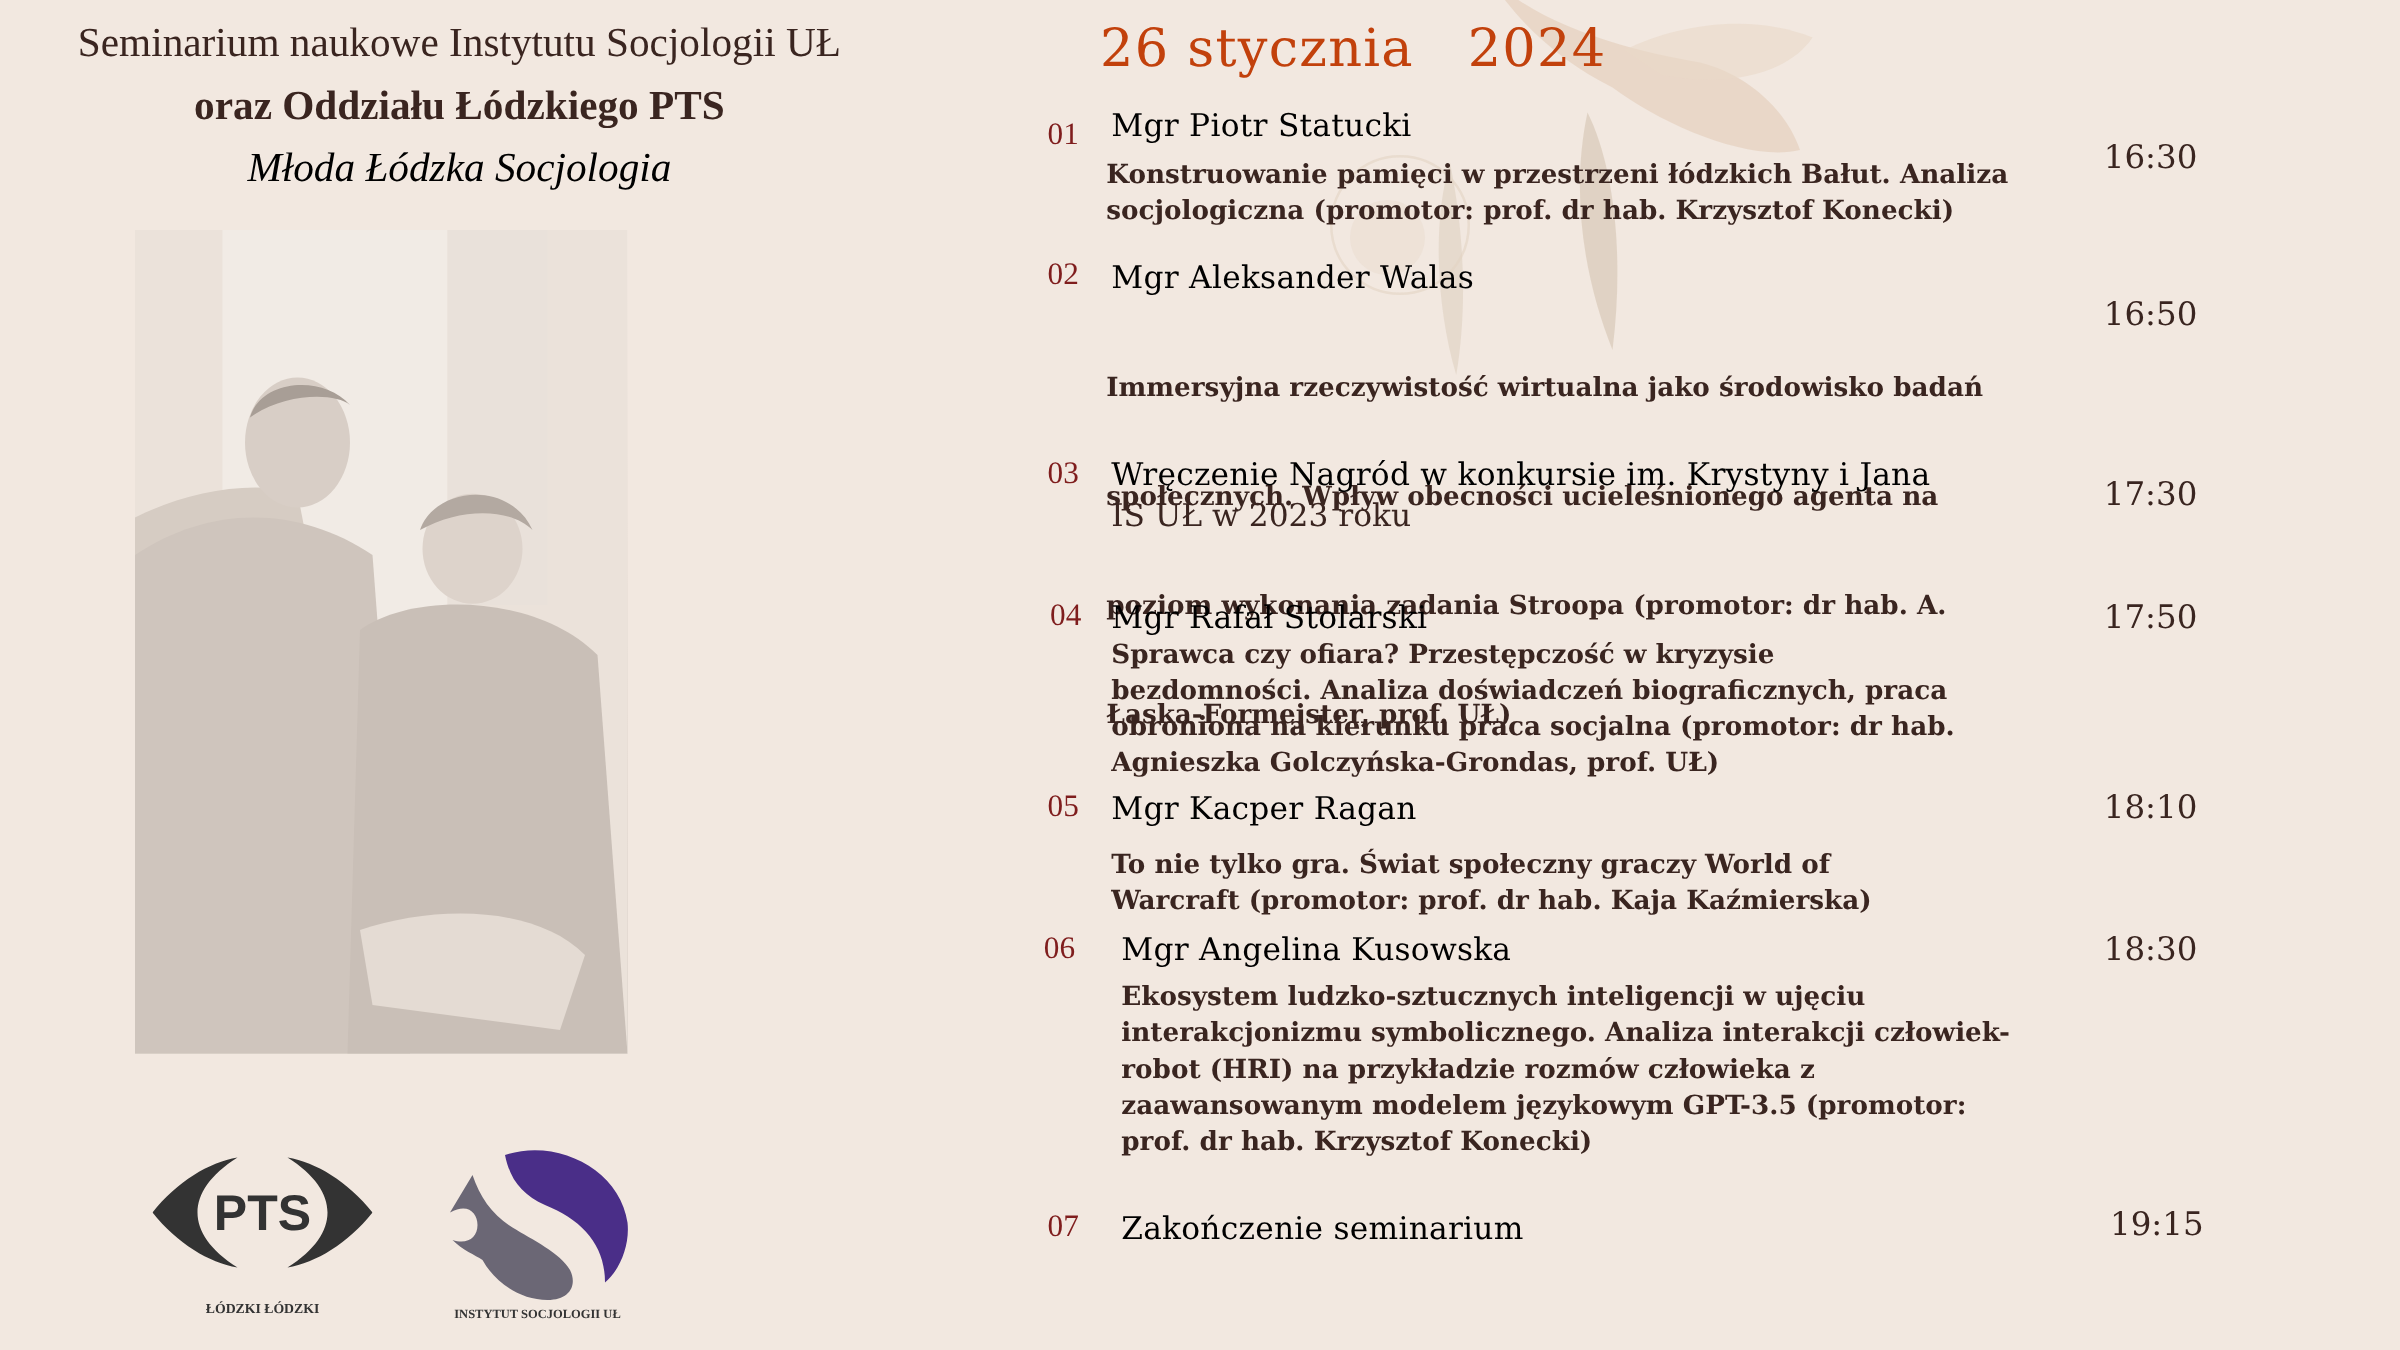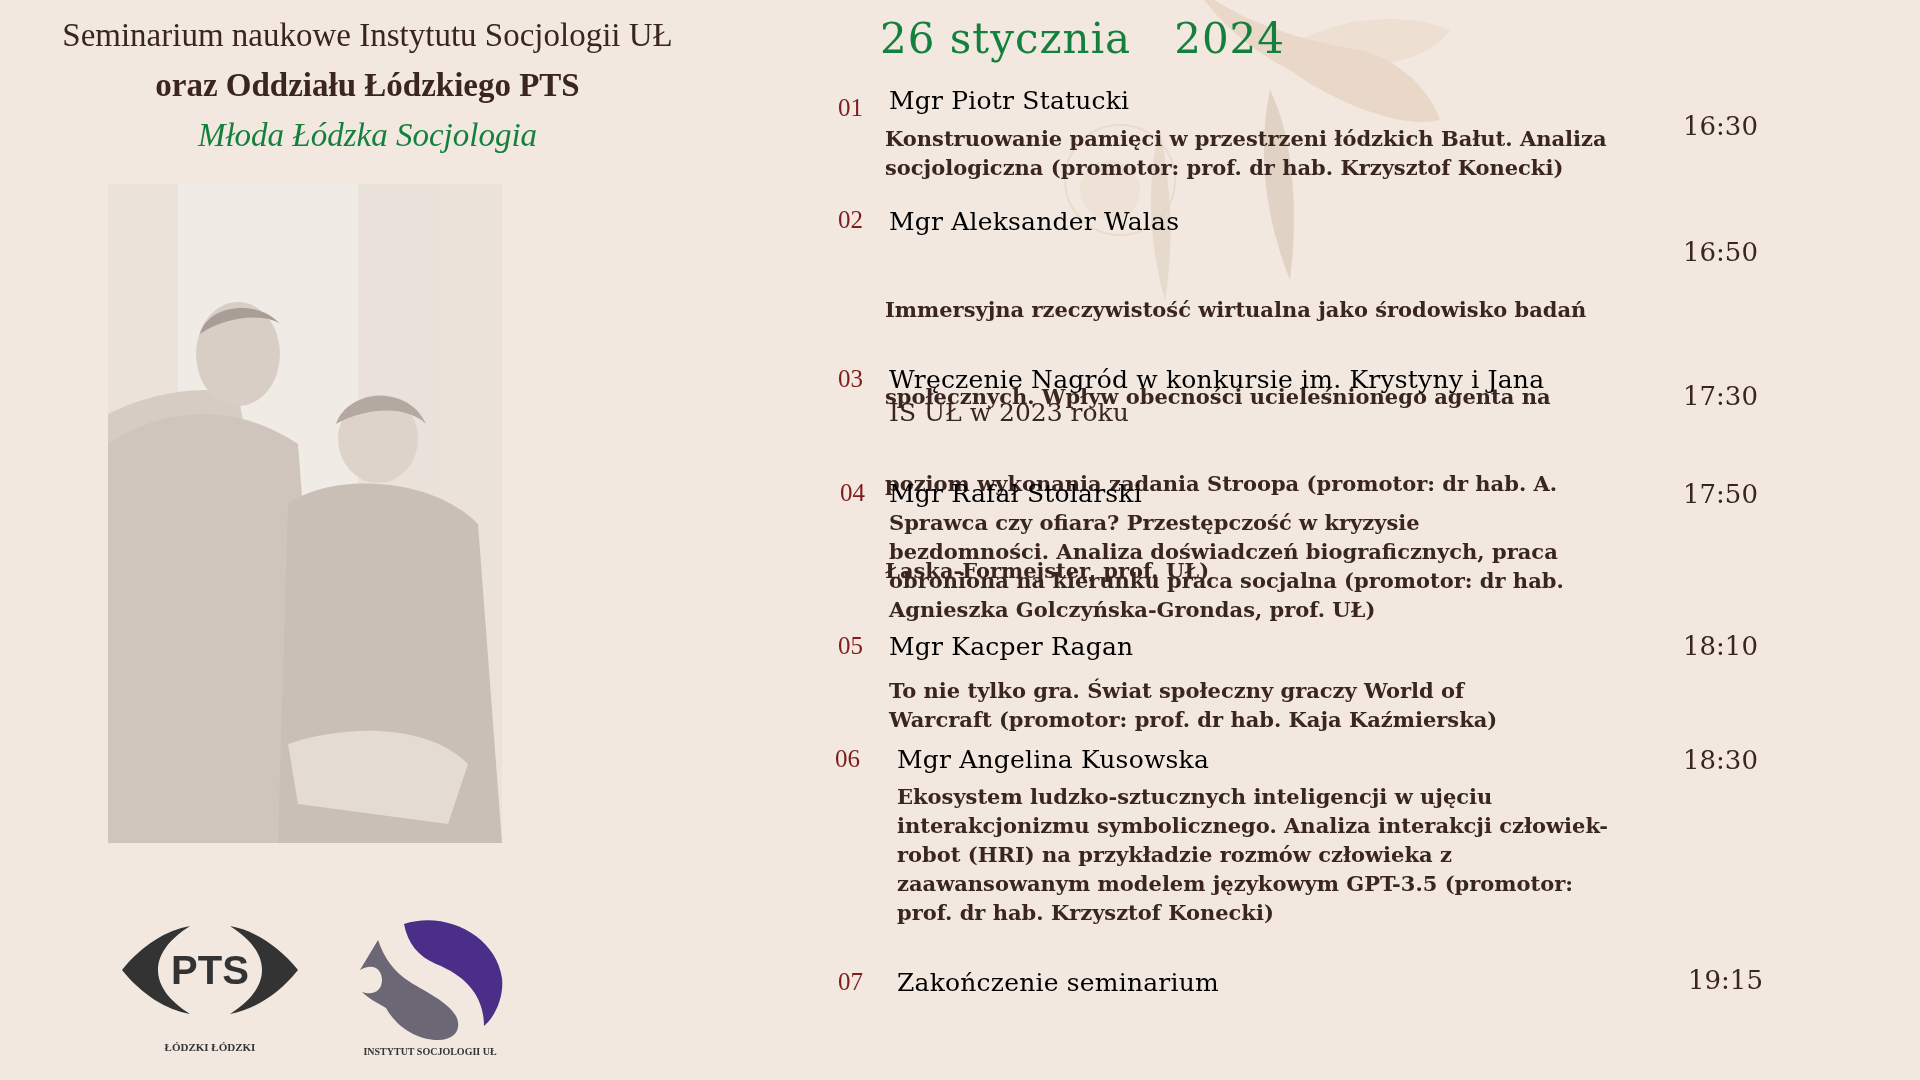--- a/index.html
+++ b/index.html
@@ -7,26 +7,26 @@
     width:1920px; height:1080px; overflow:hidden; position:relative;
     background:#f2e8e0;
     color:#3a2520;
     font-family:"DejaVu Serif", serif;
   }
   .bg-flower { position:absolute; left:1000px; top:-20px; width:480px; height:330px; pointer-events:none; }
   .title-block { position:absolute; left:0; top:10px; width:735px; text-align:center; }
   .title-line { font-family:"Liberation Serif", serif; font-size:33px; line-height:50px; color:#3a2520; white-space:nowrap; }
   .title-line.l1 { font-weight:normal; }
   .title-line.l2 { font-weight:bold; }
-  .title-sub { font-family:"Liberation Serif", serif; font-style:italic; font-size:33px; line-height:50px; color:#15803d; }
+  .title-sub { font-family:"Liberation Serif", serif; font-style:italic; font-size:33px; line-height:50px; color:#000000; }
   .photo { position:absolute; left:108px; top:184px; width:394px; height:659px; overflow:hidden;
     background: linear-gradient(180deg,#efe6df 0%,#e6dcd4 40%,#d8cec6 70%,#d0c7c0 100%); }
   .photo svg { width:100%; height:100%; display:block; }
 
-  .date { position:absolute; left:880px; top:14px; font-family:"DejaVu Serif", serif; font-size:42px; color:#15803d; letter-spacing:1px; white-space:pre; }
+  .date { position:absolute; left:880px; top:14px; font-family:"DejaVu Serif", serif; font-size:42px; color:#c2410c; letter-spacing:1px; white-space:pre; }
 
   .item { position:absolute; left:0; width:1920px; }
   .num { position:absolute; font-family:Liberation Serif, serif; font-size:25px; color:#7f1d1d; }
   .name { position:absolute; font-family:"DejaVu Serif", serif; font-size:25px; color:#000000; white-space:nowrap; letter-spacing:0.2px; }
   .desc { position:absolute; font-family:"DejaVu Serif", serif; font-weight:bold; font-size:21px; line-height:29px; color:#3a2520; }
   .desc div { white-space:nowrap; }
   .time { position:absolute; left:1683px; font-family:"DejaVu Serif", serif; font-size:26px; color:#3a2520; }
 
   .logo { position:absolute; }
   .logo-label { position:absolute; font-family:"Liberation Serif", serif; font-weight:bold; font-size:11px; color:#333; white-space:nowrap; text-align:center; }

